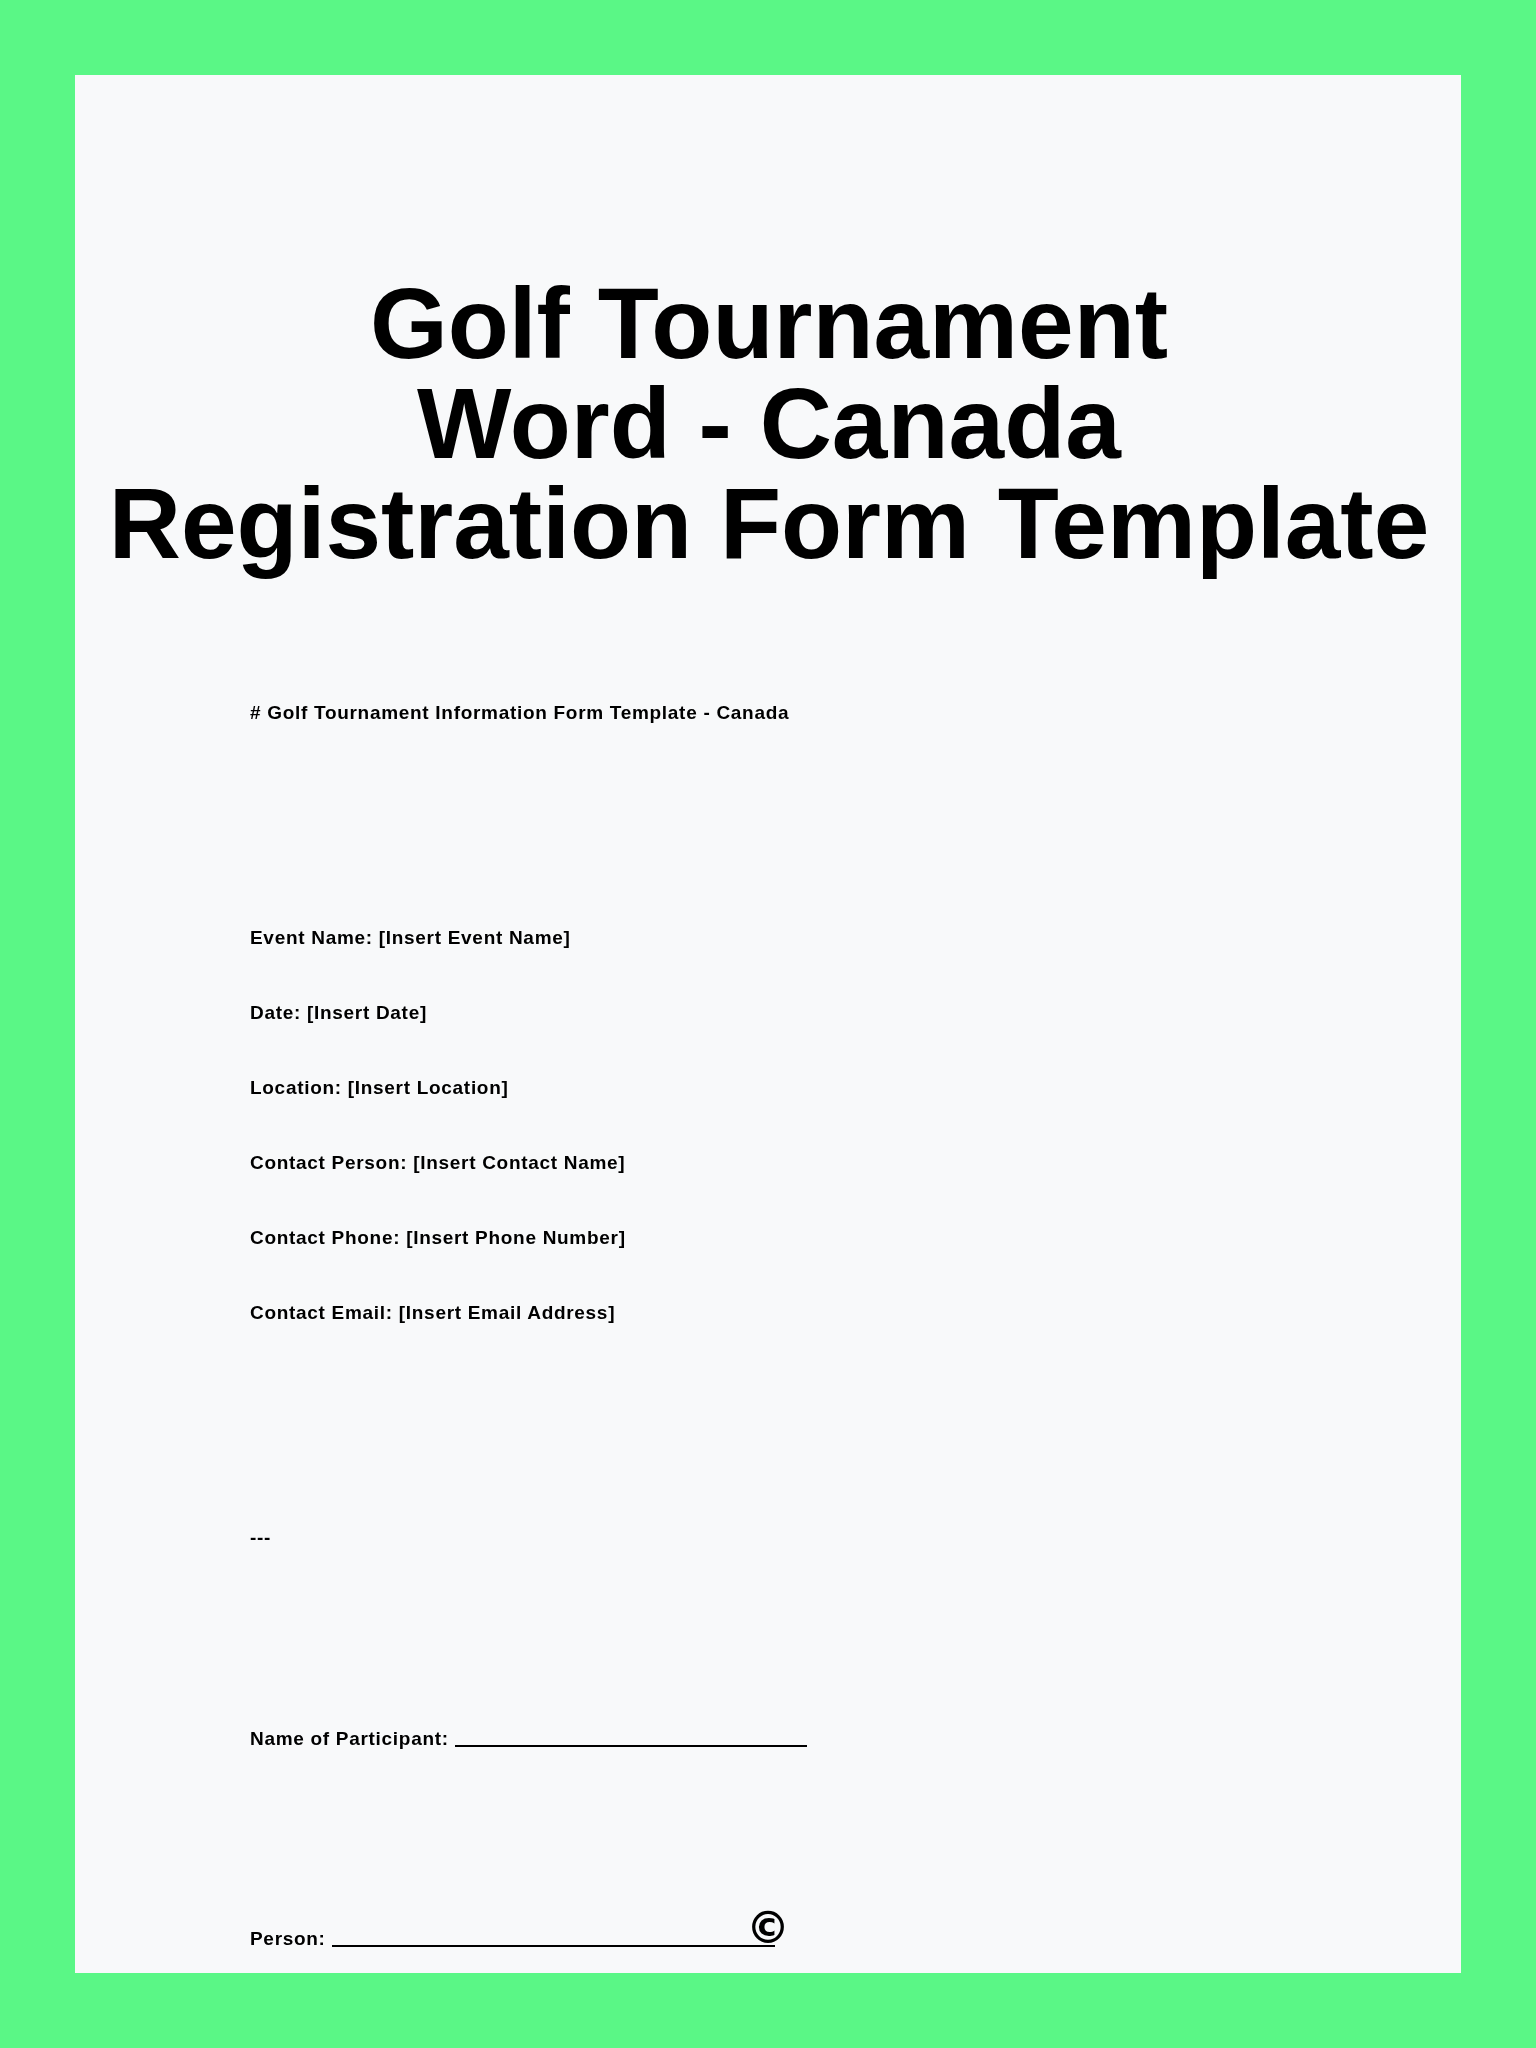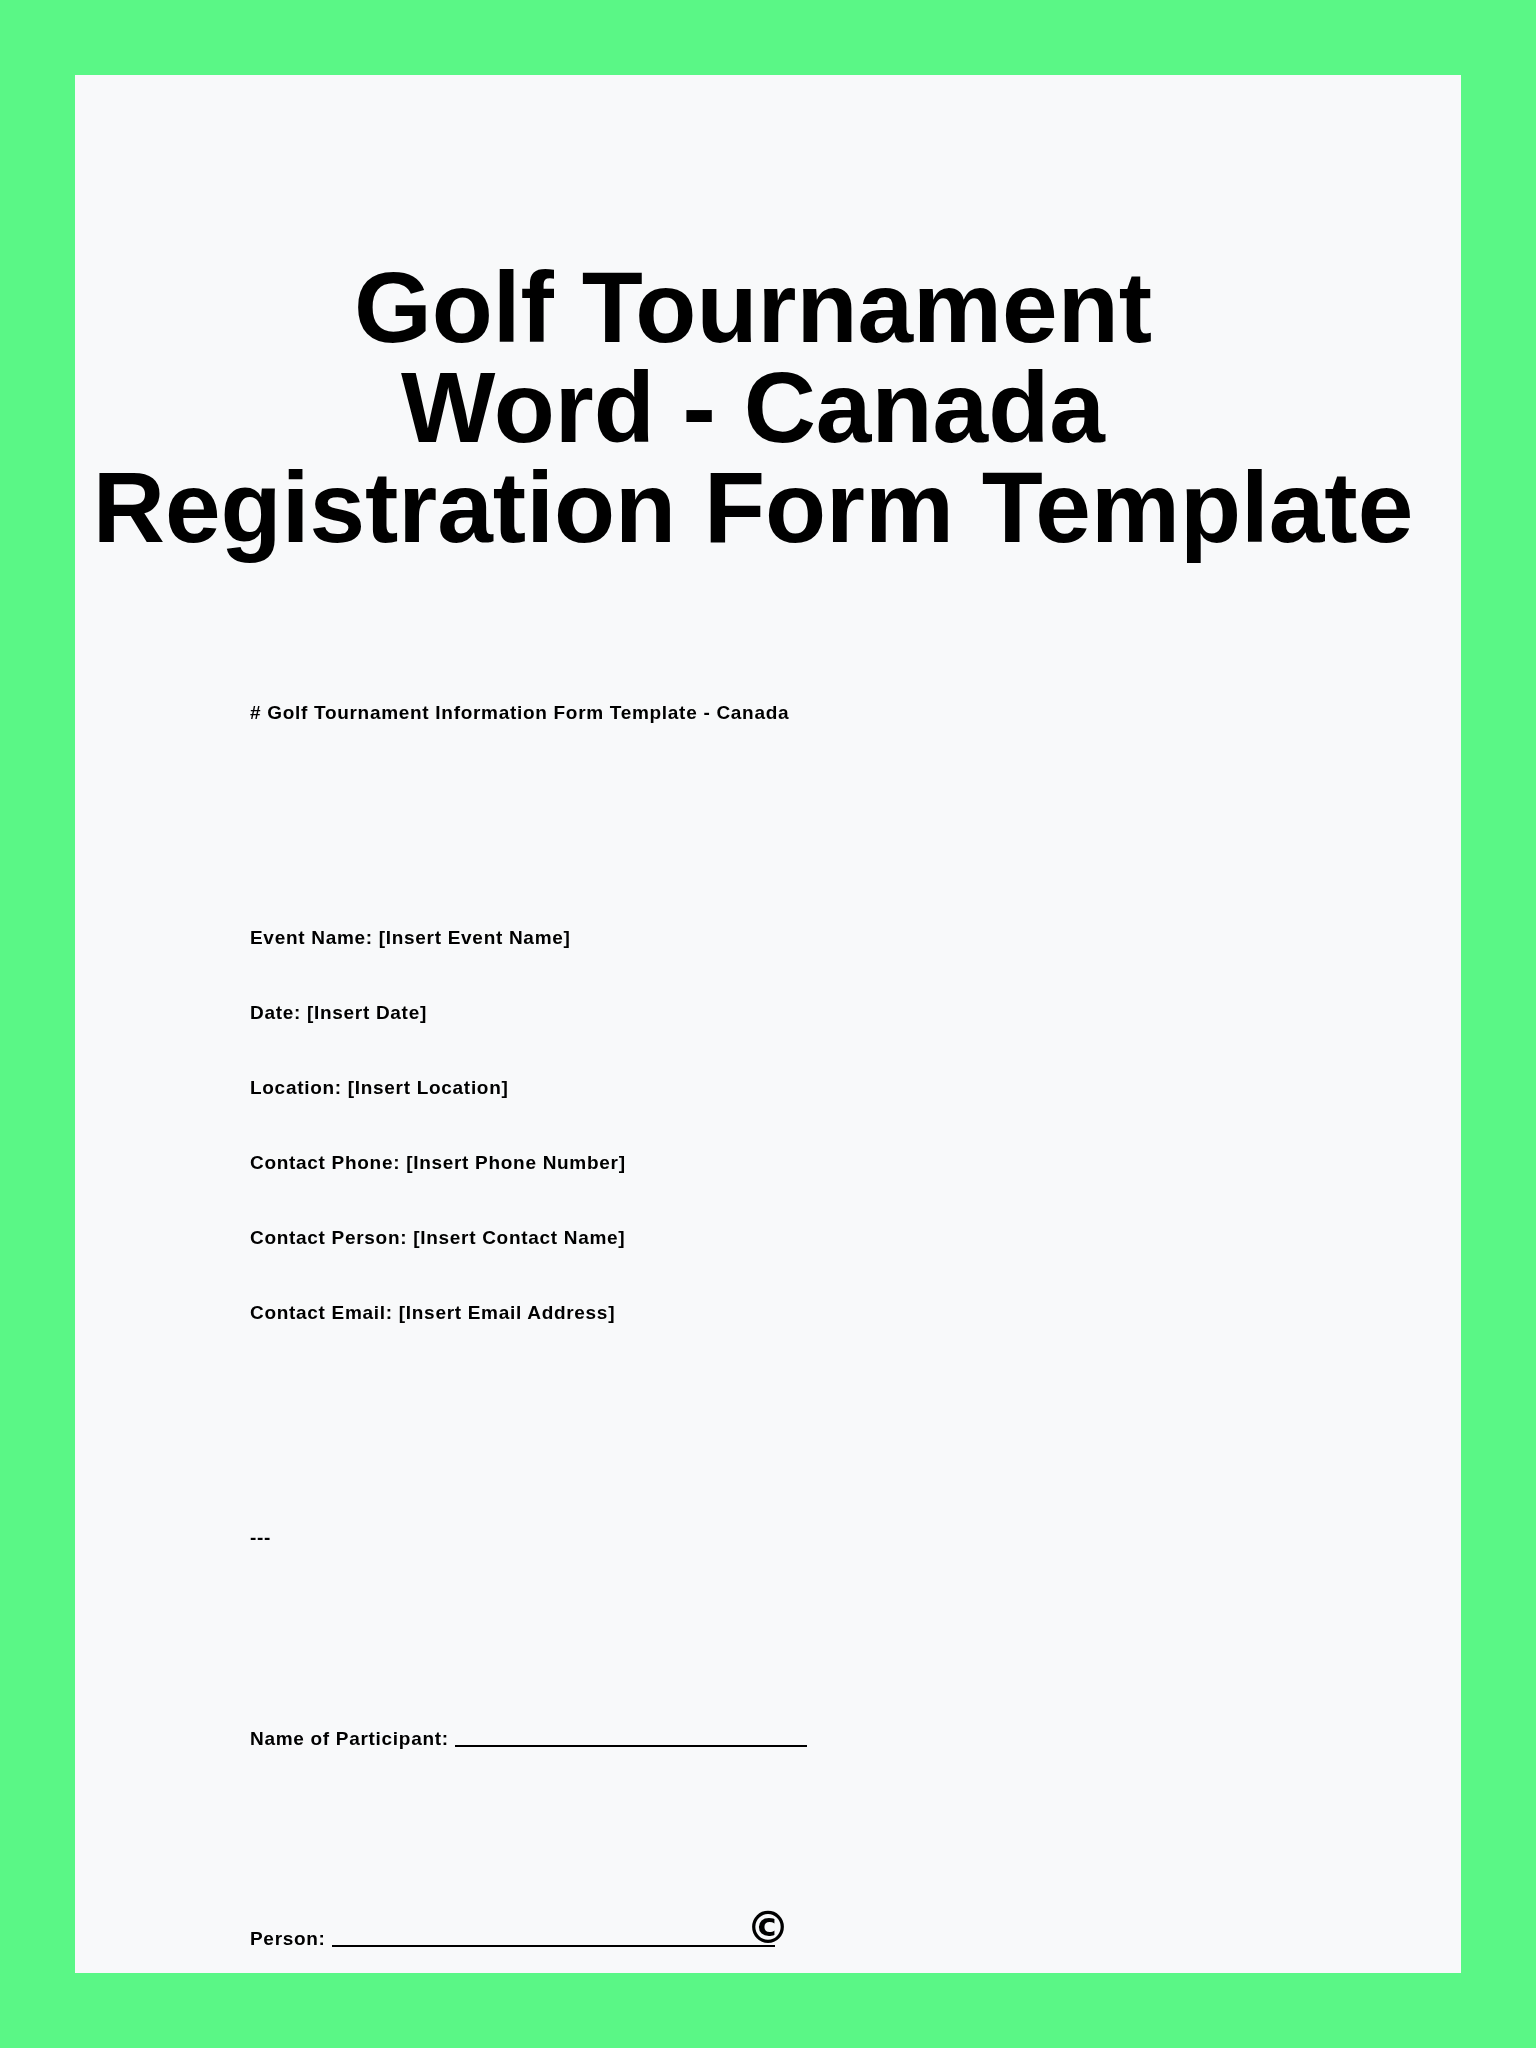--- a/index.html
+++ b/index.html
@@ -21,21 +21,21 @@
       top: 75px;
       width: 1386px;
       height: 1898px;
       background: #f8f9fa;
     }
     .title {
       position: absolute;
       left: 0;
       top: 182px;
       width: 1356px;
-      margin: 0;
+      margin: 16px;
       text-align: center;
       font-family: "Liberation Sans", sans-serif;
       font-weight: bold;
       font-size: 100px;
       line-height: 100px;
       letter-spacing: 0px;
     }
     .title span { display: block; }
     .body-text {
       position: absolute;
@@ -85,22 +85,22 @@
   </h1>
 
   <div class="body-text">
     <div class="line"># Golf Tournament Information Form Template - Canada</div>
     <div class="gap1"></div>
 
     <div>
       <div class="line">Event Name: [Insert Event Name]</div>
       <div class="line">Date: [Insert Date]</div>
       <div class="line">Location: [Insert Location]</div>
+      <div class="line">Contact Person: [Insert Contact Name]</div>
       <div class="line">Contact Phone: [Insert Phone Number]</div>
-      <div class="line">Contact Person: [Insert Contact Name]</div>
       <div class="line">Contact Email: [Insert Email Address]</div>
     </div>
     <div class="gap1"></div>
 
     <div class="line">---</div>
     <div class="gap1"></div>
 
 
     <div class="line"><span>Name of Participant:</span><span class="field-line" style="width:352px"></span></div>
     <div class="gap2"></div>

